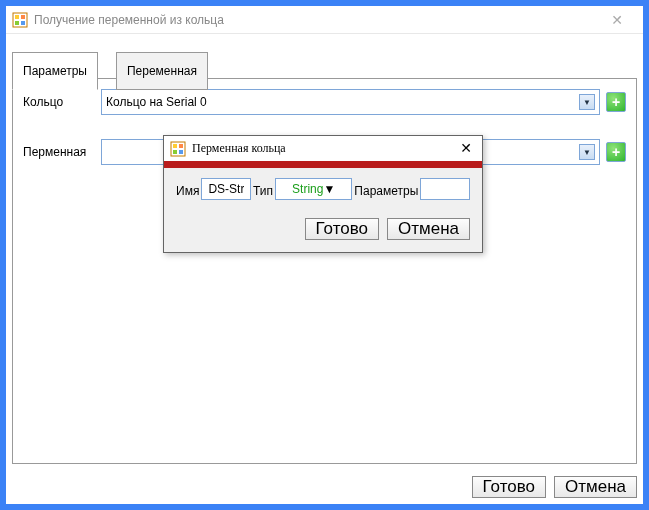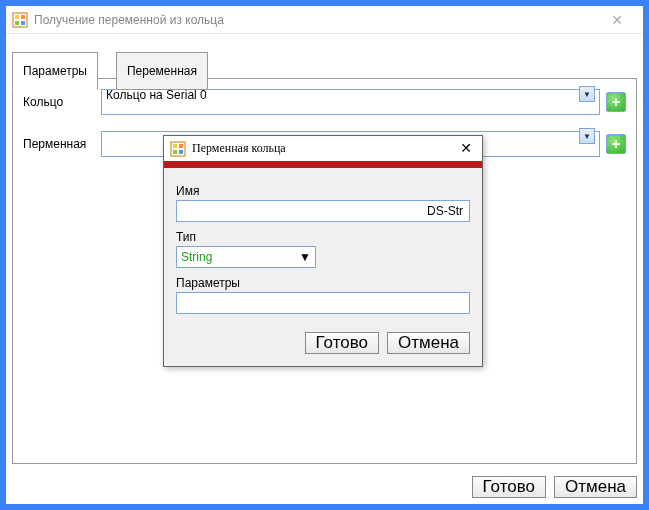--- a/index.html
+++ b/index.html
@@ -65,38 +65,38 @@
   .tab.active {
     background: #fff;
     border-bottom: 1px solid #fff;
   }
   .tabpanel {
     border: 1px solid #999;
     flex: 1;
     padding: 10px;
     display: flex;
     flex-direction: column;
-    gap: 16px;
+    gap: 24px;
     background: #fff;
   }
   .formrow {
     display: flex;
     align-items: center;
     gap: 6px;
   }
   .formrow .label {
     width: 72px;
   }
   .dropdown {
     flex: 1;
     height: 20px;
     border: 1px solid #7ea6d8;
     background: #fff;
     display: flex;
-    align-items: flex-end;
+    align-items: center;
     padding: 12px 4px;
     position: relative;
   }
   .dropdown .value { flex: 1; }
   .dropdown .dbtn {
     width: 16px; height: 16px;
     background: linear-gradient(#e8f0fb,#c8dcf2);
     border: 1px solid #7ea6d8;
     display: flex; align-items: center; justify-content: center;
     font-size: 8px; color: #234;
@@ -147,42 +147,41 @@
     background: #fff;
     border-bottom: 7px solid #b91c1c;
     font-family: Liberation Serif, serif;
   }
   .dialog .dtitle .t { margin-left: 6px; flex: 1; }
   .dialog .dtitle .dclose { width: 20px; text-align: center; font-size: 14px; cursor: pointer; }
   .dialog .dbody {
     padding: 10px 12px 4px 12px;
     background: #f0f0f0;
     display: flex;
-    flex-direction: column;
     gap: 2px;
   }
   .dialog .fld-label { margin-top: 6px; }
   .dialog .textinput {
     width: 100%;
     height: 22px;
     border: 1px solid #7ea6d8;
     background: #fff;
     padding: 0 6px;
     font-family: inherit;
     font-size: 12px;
     text-align: right;
   }
   .dialog .typeselect {
     width: 140px;
     height: 22px;
     border: 1px solid #7ea6d8;
     background: #fff;
     display: flex;
     align-items: center;
-    padding: 0 4px;
+    padding: 0 16px;
   }
   .dialog .typeselect .tv { flex: 1; color: #1a9e1a; }
   .dialog .dfooter {
     display: flex;
     justify-content: flex-end;
     gap: 8px;
     padding: 14px 12px 12px 12px;
   }
 </style>
 </head>

